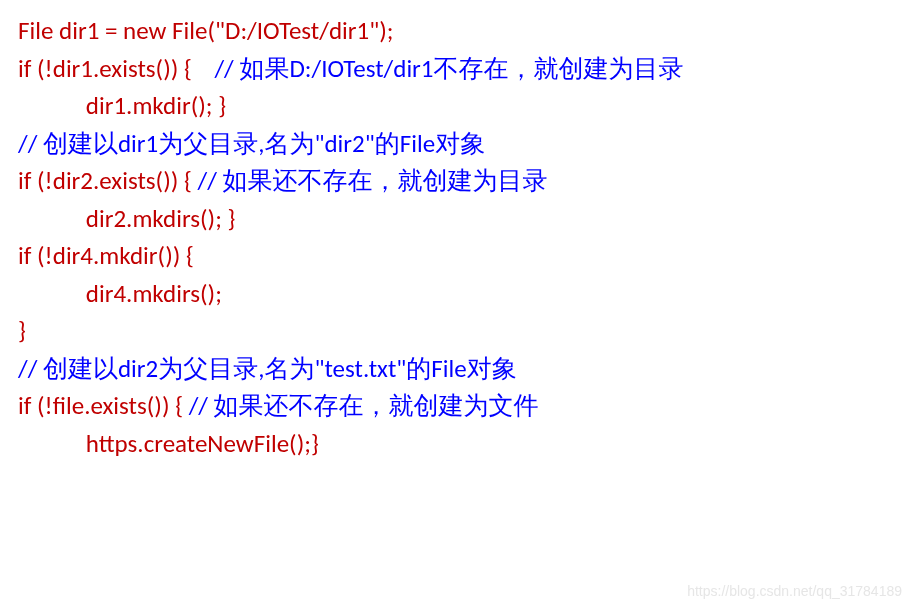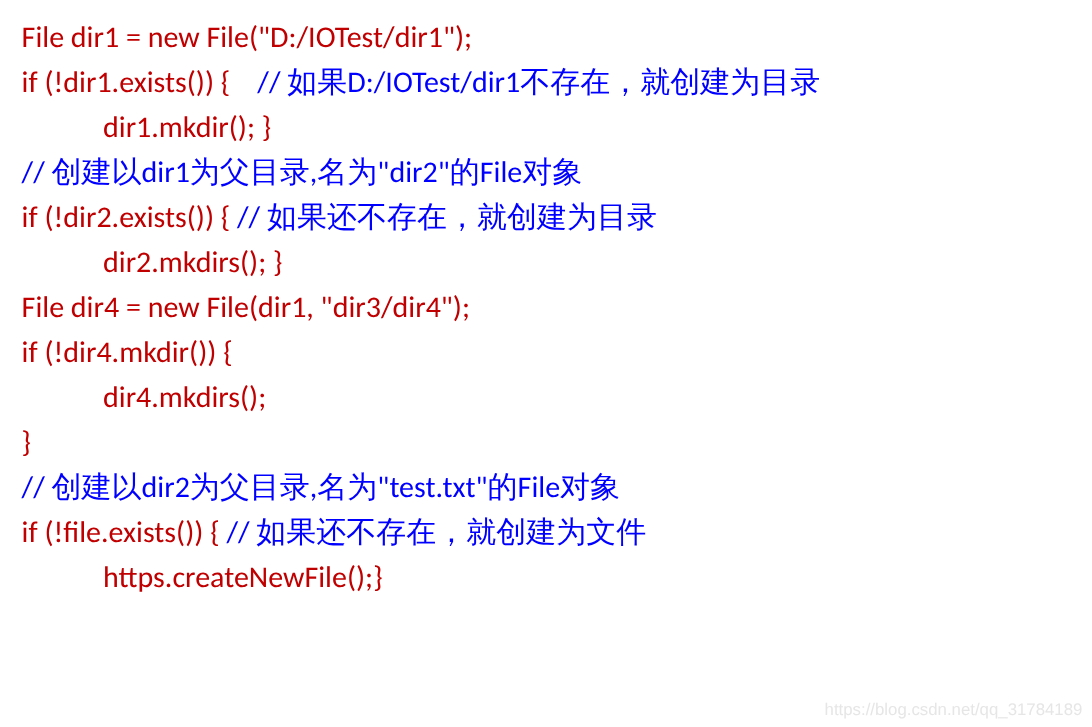--- a/index.html
+++ b/index.html
@@ -39,21 +39,20 @@
 </head>
 <body>
 
 <div>
   <div class="line"><span class="code">File dir1 = new File("D:/IOTest/dir1");</span></div>
   <div class="line"><span class="code">if (!dir1.exists()) {    </span><span class="comment">// 如果D:/IOTest/dir1不存在，就创建为目录</span></div>
   <div class="line"><span class="code">            dir1.mkdir(); }</span></div>
   <div class="line"><span class="comment">// 创建以dir1为父目录,名为"dir2"的File对象</span></div>
   <div class="line"><span class="code">if (!dir2.exists()) { </span><span class="comment">// 如果还不存在，就创建为目录</span></div>
   <div class="line"><span class="code">            dir2.mkdirs(); }</span></div>
-  <div class="line"><span class="code">File dir4 = new File(dir1, "dir3/dir4");</span></div>
   <div class="line"><span class="code">if (!dir4.mkdir()) {</span></div>
   <div class="line"><span class="code">            dir4.mkdirs();</span></div>
   <div class="line"><span class="code">}</span></div>
   <div class="line"><span class="comment">// 创建以dir2为父目录,名为"test.txt"的File对象</span></div>
   <div class="line"><span class="code">if (!file.exists()) { </span><span class="comment">// 如果还不存在，就创建为文件</span></div>
   <div class="line"><span class="code">            https.createNewFile();}</span></div>
 </div>
 
 <div class="watermark">https://blog.csdn.net/qq_31784189</div>
 

